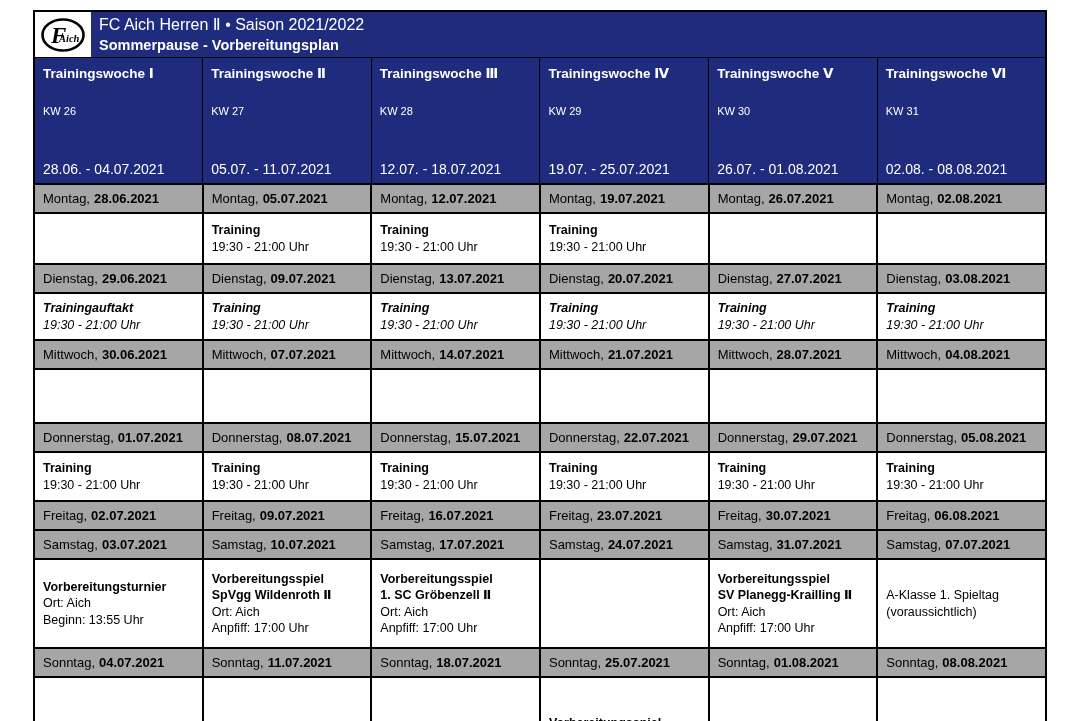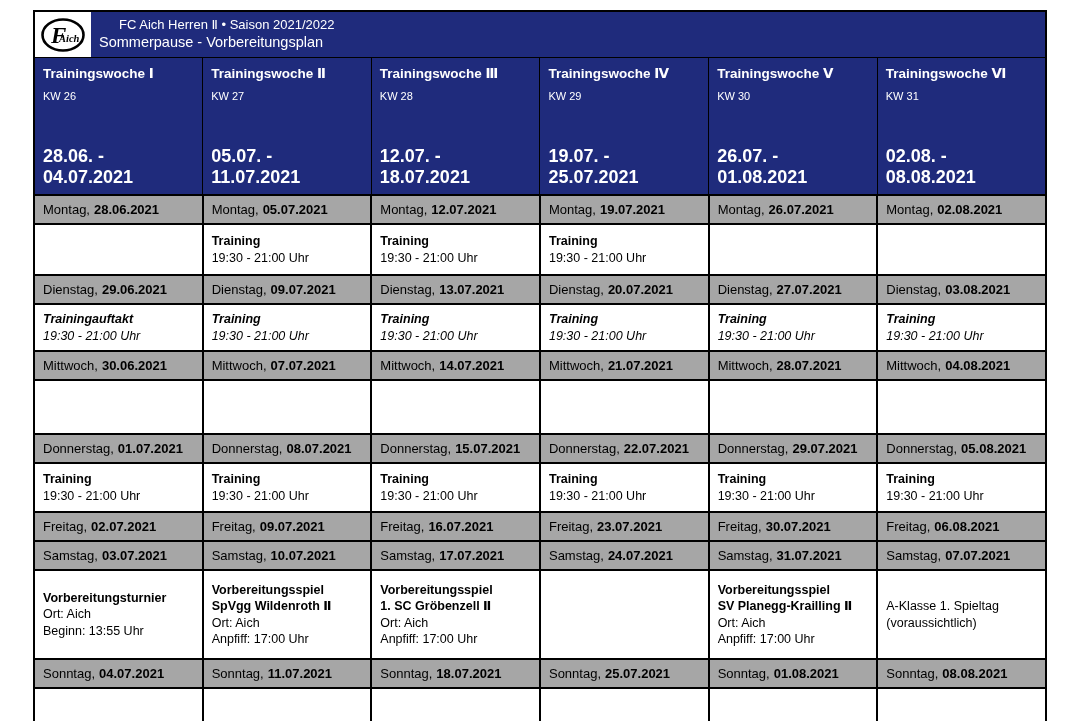--- a/index.html
+++ b/index.html
@@ -6,27 +6,27 @@
   body{width:1080px;height:721px;overflow:hidden;
        font-family:"Liberation Sans","DejaVu Sans",sans-serif;color:#000;}
   table.schedule{border-collapse:collapse;table-layout:fixed;
        width:1014px;margin:10px 0 0 33px;border:2px solid #000;background:#fff;}
   td{border:2px solid #000;}
   th{border:1px solid #000;}
   tr.r-title td{border:1px solid #000;padding:0;height:45px;background:#1f2b7c;}
   .titlebar{display:flex;align-items:stretch;height:45px;}
   .logo-box{width:56px;background:#fff;display:flex;align-items:center;justify-content:center;flex:0 0 56px;}
   .title-text{display:flex;flex-direction:column;justify-content:center;color:#fff;padding-left:8px;line-height:1.35;}
-  .title-text .t1{font-size:13px;margin-left:20px;}
-  .title-text .t2{font-size:14.5px;font-weight:normal;}
+  .title-text .t1{font-size:16px;}
+  .title-text .t2{font-size:14.5px;font-weight:bold;}
   tr.r-weeks th{height:71px;background:#1f2b7c;color:#fff;text-align:left;
        vertical-align:top;padding:7px 8px 6px 8px;font-weight:normal;}
-  .wk-label{font-size:13.5px;font-weight:bold;margin-bottom:9px;}
+  .wk-label{font-size:13.5px;font-weight:bold;margin-bottom:24px;}
   .wk-kw{font-size:11px;margin-bottom:17px;}
-  .wk-range{font-size:18px;font-weight:bold;margin-top:44px;}
+  .wk-range{font-size:14px;font-weight:normal;margin-top:44px;}
   td.day{background:#a6a6a6;height:21px;padding:3px 8px;font-size:13px;vertical-align:middle;}
   td.c{background:#fff;padding:4px 8px;font-size:12.5px;line-height:1.32;vertical-align:middle;margin-left:16px;}
   .dn{margin-right:4px;}
   .b{font-weight:bold;}
   .red{color:#c00000;}
   .sp{margin-left:5px;}
   tr.c-mo td{height:41px;} tr.c-di td{height:37px;font-style:italic;} tr.c-mi td{height:44px;}
   tr.c-do td{height:39px;} tr.c-fr td{height:60px;} tr.c-sa td{height:79px;}
   tr.c-so td{height:83px;}
 </style>

